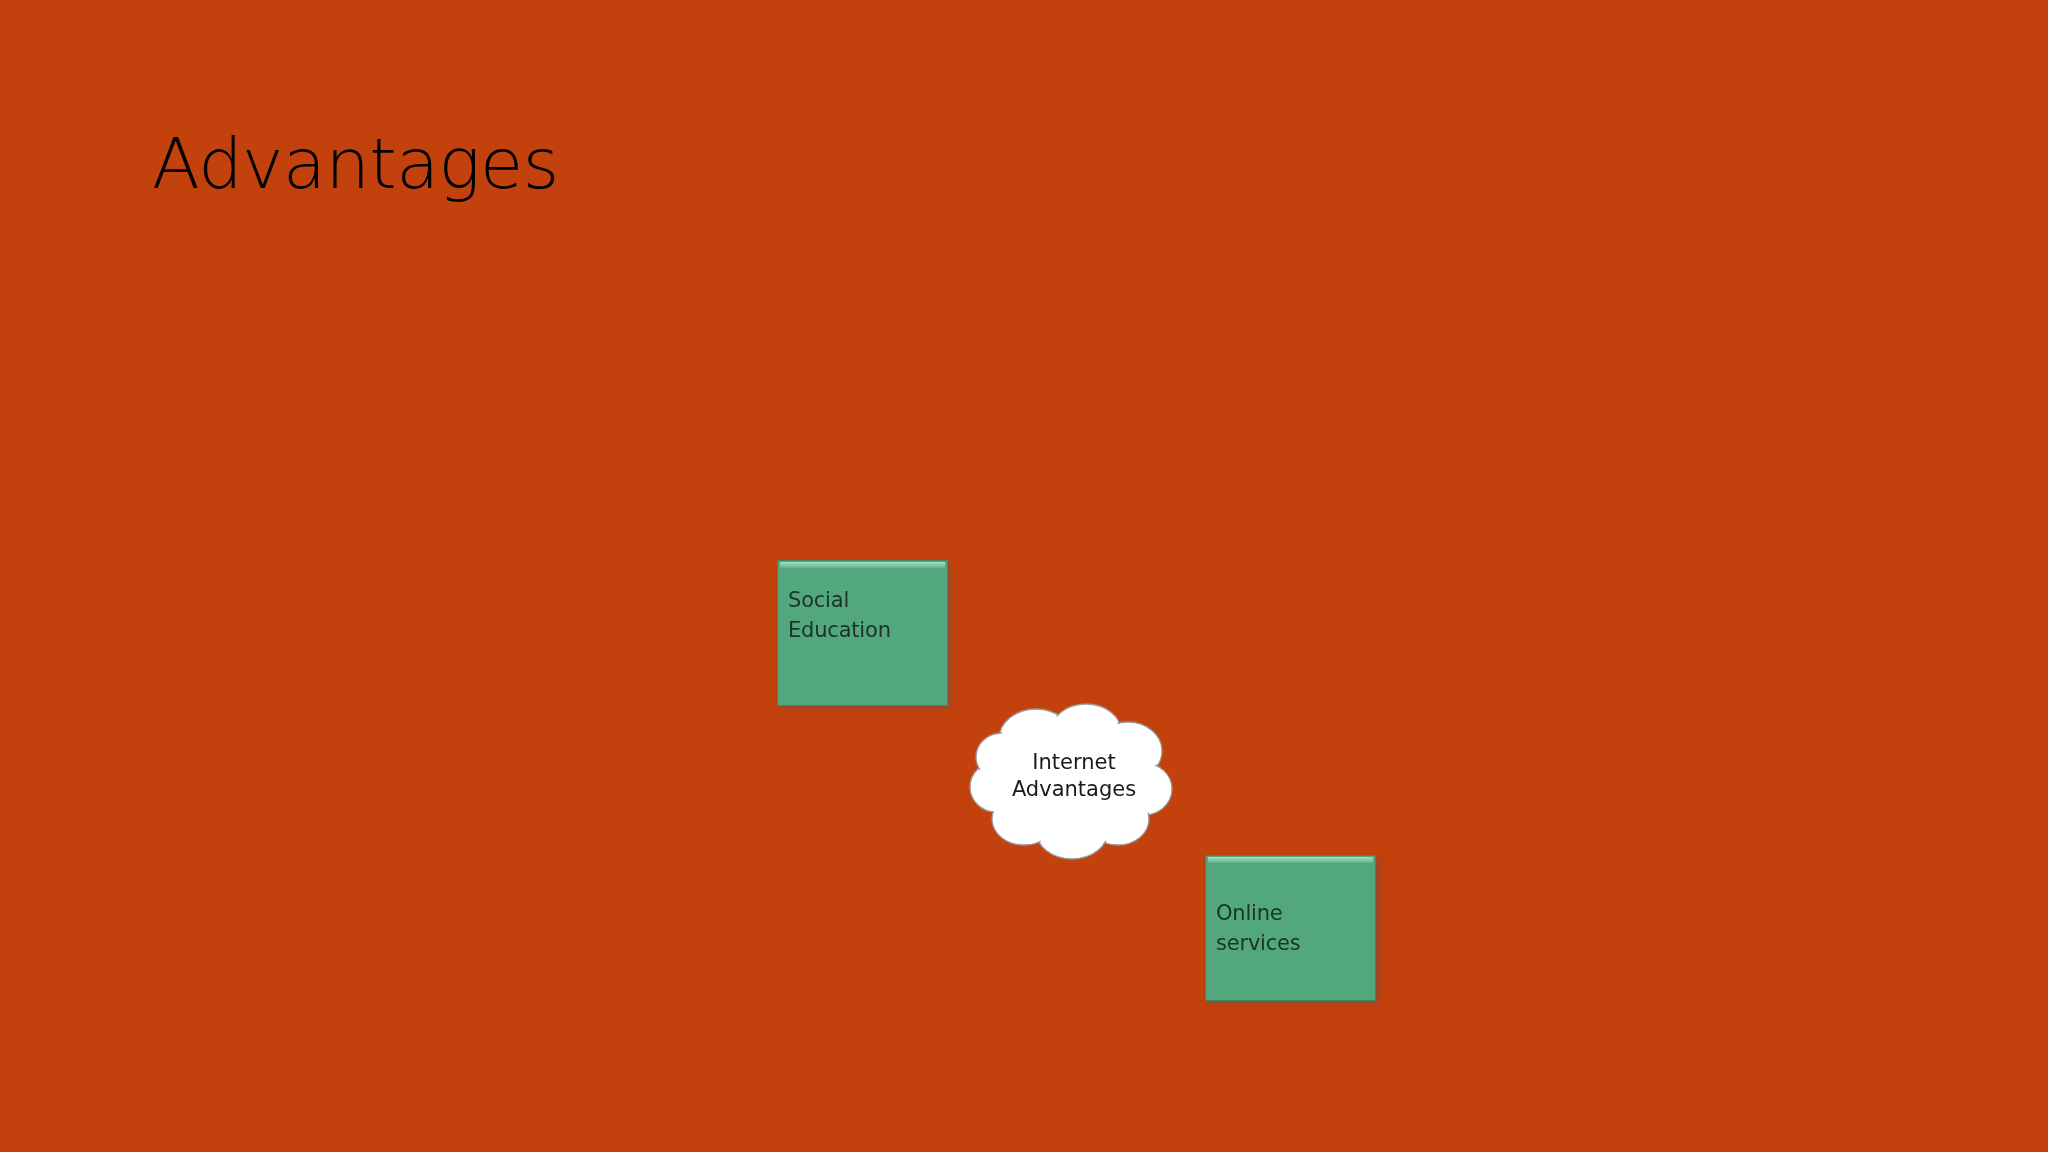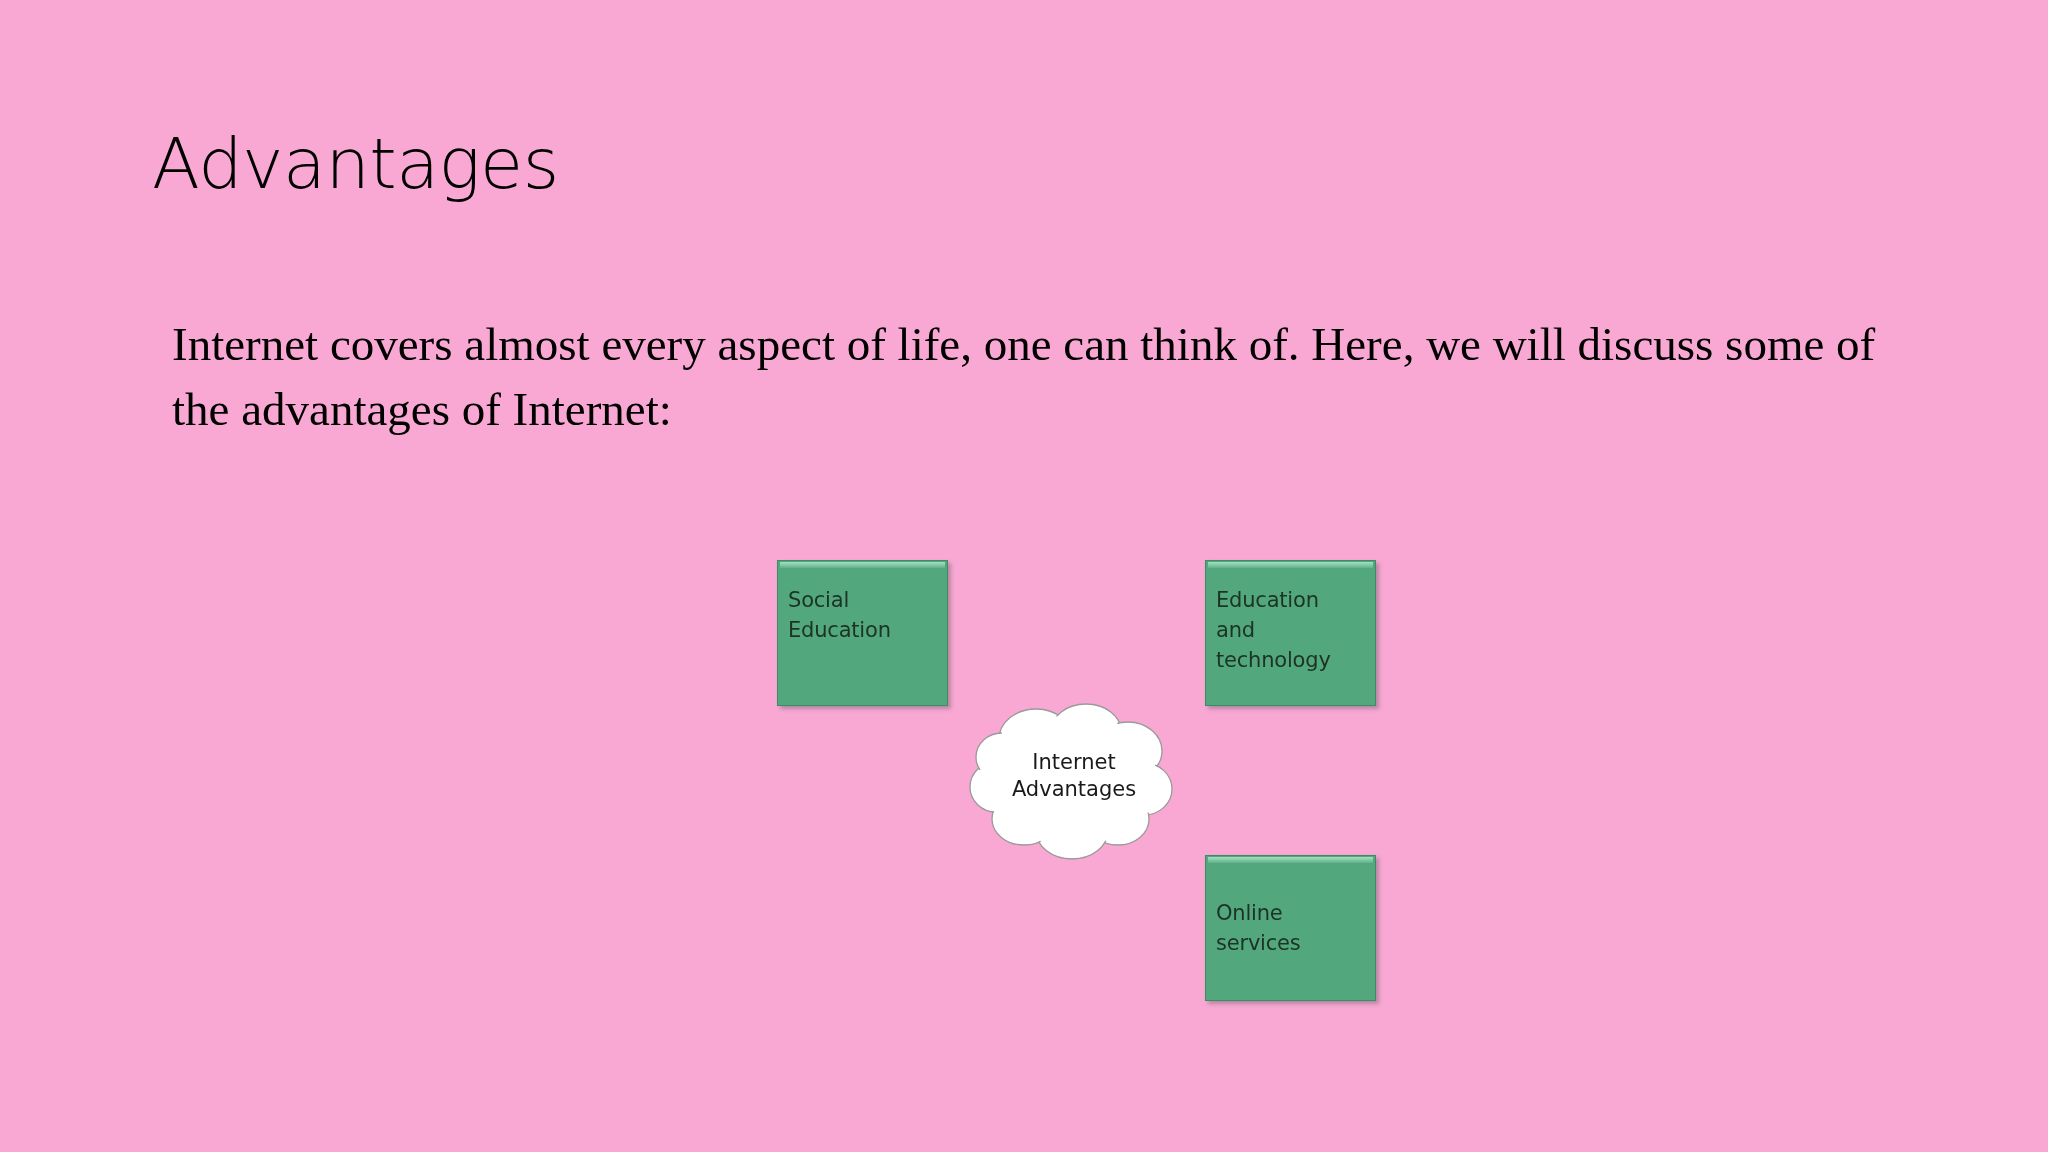--- a/index.html
+++ b/index.html
@@ -13,21 +13,21 @@
     position: relative;
     overflow: hidden;
     font-family: "Liberation Sans", sans-serif;
     -webkit-font-smoothing: antialiased;
   }
 
   
   .slide {
     position: absolute;
     inset: 0;
-    background: #f9a8d4;
+    background: #c2410c;
   }
 
   
   .slide-title {
     position: absolute;
     left: 152px;
     top: 122px;
     font-family: "DejaVu Sans", sans-serif;
     font-weight: 300;
     font-size: 70px;
@@ -132,37 +132,30 @@
   }
   .cloud-label .l2 { display: block; }
 </style>
 </head>
 <body>
 
 <div class="slide">
 
   <div class="slide-title">Advantages</div>
 
-  <div class="body-text">Internet covers almost every aspect of life, one can think of. Here, we will discuss some of the advantages of Internet:</div>
 
   <div class="diagram">
 
     <div class="node-box node-tl">
       <span class="node-label">
         <span>Social</span><br>
         <span>Education</span>
       </span>
     </div>
 
-    <div class="node-box node-tr">
-      <span class="node-label">
-        <span>Education and</span><br>
-        <span>technology</span>
-      </span>
-    </div>
 
 
     <div class="node-box node-br">
       <span class="node-label">
         <span>Online services</span>
       </span>
     </div>
 
     <div class="cloud">
       <svg viewBox="0 0 212 163" xmlns="http://www.w3.org/2000/svg">

